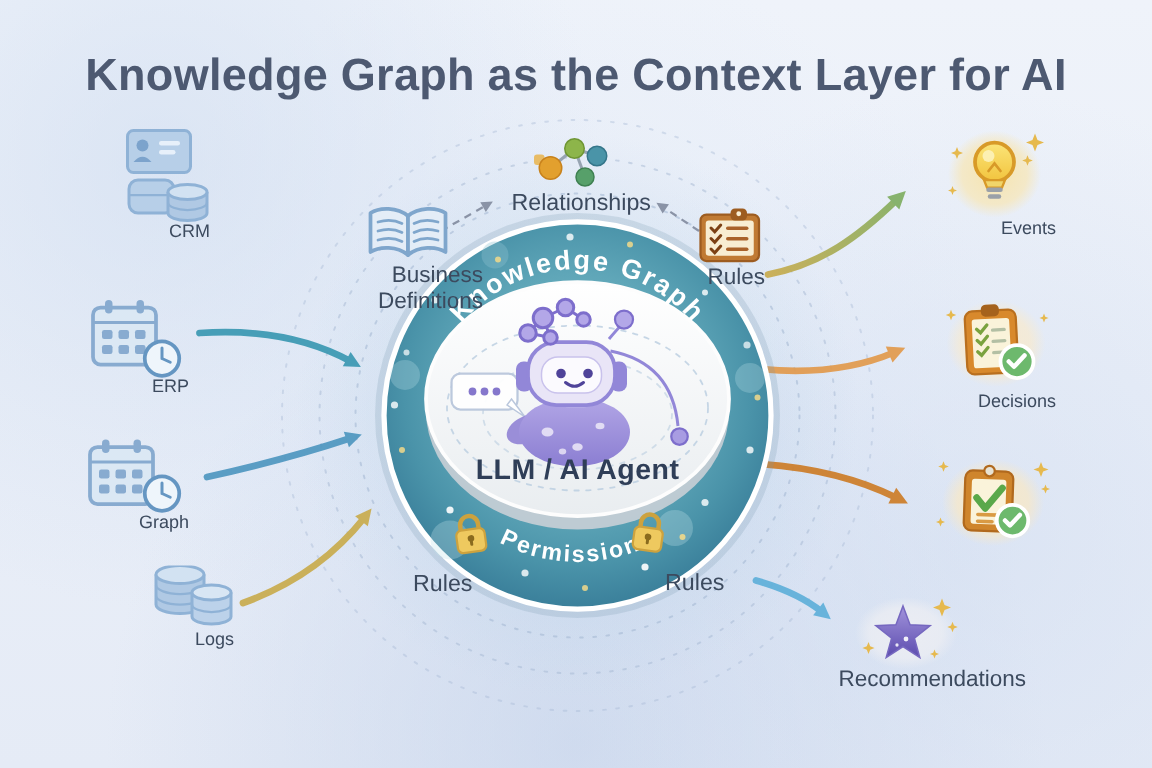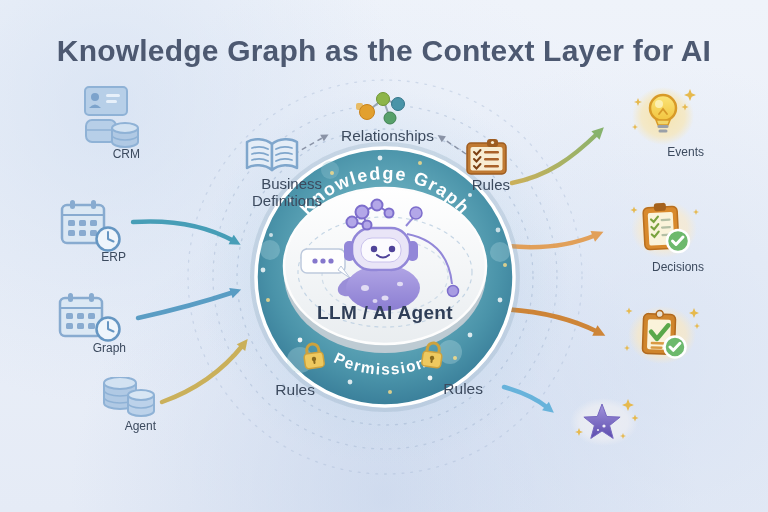--- a/index.html
+++ b/index.html
@@ -285,21 +285,21 @@
         <path d="M 0 13 A 16 6 0 0 0 32 13 M 0 20 A 16 6 0 0 0 32 20" fill="none" stroke="#8fb2d6" stroke-width="1.5"></path>
         <ellipse cx="16" cy="6" rx="16" ry="6" fill="#d2e2f2" stroke="#8fb2d6" stroke-width="2"></ellipse>
       </g>
       <g transform="translate(26 13)">
         <path d="M 0 5 V 21 A 13 5 0 0 0 26 21 V 5" fill="#bcd2ea" stroke="#8fb2d6" stroke-width="2"></path>
         <path d="M 0 13 A 13 5 0 0 0 26 13" fill="none" stroke="#8fb2d6" stroke-width="1.5"></path>
         <ellipse cx="13" cy="5" rx="13" ry="5" fill="#d8e6f4" stroke="#8fb2d6" stroke-width="2"></ellipse>
       </g>
     </g>
   </svg>
-  <div class="lbl lbl-lg" style="left:98px;top:420px;width:58px">Agent</div>
+  <div class="lbl lbl-lg" style="left:98px;top:420px;width:58px">Logs</div>
 
   <svg class="abs" style="left:352px;top:90px" width="56" height="38" viewBox="0 0 56 38">
     <g stroke="#97a4b2" stroke-width="2">
       <line x1="15" y1="22" x2="31" y2="9"></line>
       <line x1="31" y1="9" x2="46" y2="14"></line>
       <line x1="31" y1="9" x2="38" y2="28"></line>
     </g>
     <rect x="4" y="13" width="7" height="7" rx="2" fill="#e8bc66"></rect>
     <circle cx="15" cy="22" r="7.5" fill="#e2a02e" stroke="#c8821c" stroke-width="1"></circle>
     <circle cx="31" cy="9" r="6.5" fill="#8db54a" stroke="#6f9634" stroke-width="1"></circle>
@@ -456,14 +456,15 @@
     <path transform="translate(36 27)" fill="url(#starG)" stroke="#7668c0" stroke-width="1" d="M 0 -19 L 4.7 -6.5 L 18.1 -5.9 L 7.6 2.5 L 11.2 15.4 L 0 8 L -11.2 15.4 L -7.6 2.5 L -18.1 -5.9 L -4.7 -6.5 Z"></path>
     <circle cx="38" cy="30" r="1.6" fill="#ffffff" opacity=".9"></circle>
     <circle cx="32" cy="34" r="1.1" fill="#ffffff" opacity=".85"></circle>
     <g fill="#e6b94e">
       <path transform="translate(62 9) scale(6)" d="M0,-1 L0.28,-0.28 L1,0 L0.28,0.28 L0,1 L-0.28,0.28 L-1,0 L-0.28,-0.28 Z"></path>
       <path transform="translate(69 22) scale(3.5)" d="M0,-1 L0.28,-0.28 L1,0 L0.28,0.28 L0,1 L-0.28,0.28 L-1,0 L-0.28,-0.28 Z"></path>
       <path transform="translate(13 36) scale(4)" d="M0,-1 L0.28,-0.28 L1,0 L0.28,0.28 L0,1 L-0.28,0.28 L-1,0 L-0.28,-0.28 Z"></path>
       <path transform="translate(57 40) scale(3)" d="M0,-1 L0.28,-0.28 L1,0 L0.28,0.28 L0,1 L-0.28,0.28 L-1,0 L-0.28,-0.28 Z"></path>
     </g>
   </svg>
+  <div class="lbl lbl-md" style="left:538px;top:444px;width:146px">Recommendations</div>
 
 </div>
 
 </body></html>

